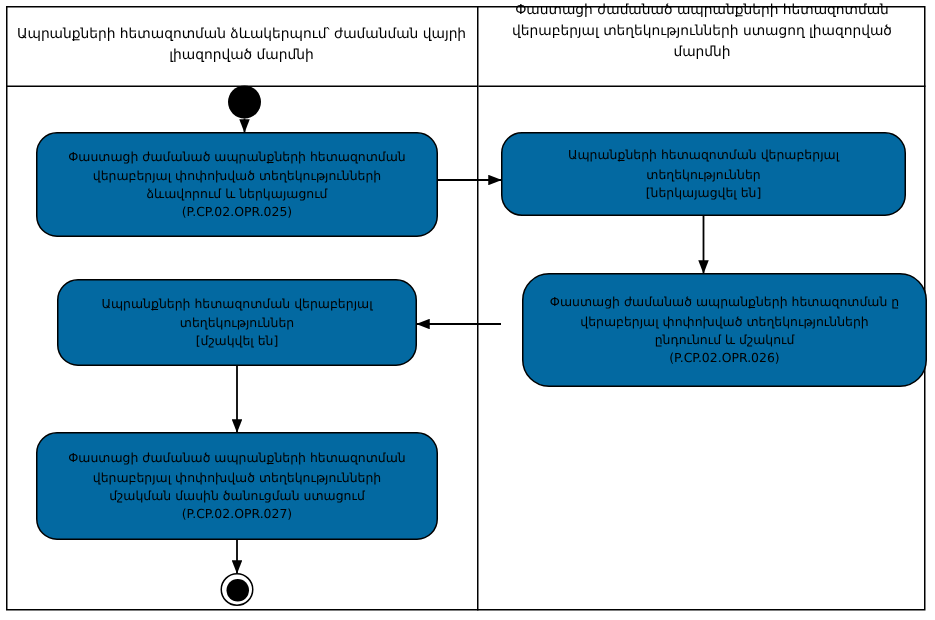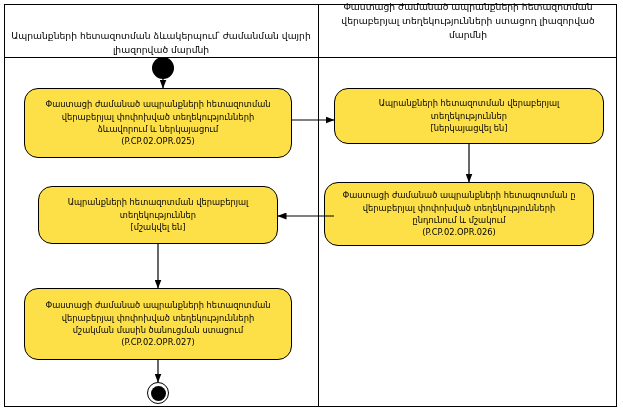--- a/index.html
+++ b/index.html
@@ -52,34 +52,34 @@
   }
   .swim-title {
     position: absolute;
     text-align: center;
     font-size: 9.2px;
     line-height: 14px;
     color: #000000;
   }
   #swim-title-left {
     left: 8px;
-    top: 29px;
+    top: 16px;
     width: 306px;
   }
   #swim-title-right {
     left: 323px;
     top: 0;
     width: 290px;
   }
   .activity {
     position: absolute;
     box-sizing: border-box;
     border: 1px solid #000000;
     border-radius: 14px;
-    background: #fde047;
+    background: #0369a1;
     display: flex;
     align-items: center;
     justify-content: center;
     text-align: center;
     font-size: 8.3px;
     line-height: 12.4px;
     color: #000000;
     padding: 2px 6px;
     white-space: pre-line;
   }
@@ -135,21 +135,21 @@
 
   <div class="activity" style="left:24px; top:88px; width:268px; height:70px;">Փաստացի ժամանած ապրանքների հետազոտման
 վերաբերյալ փոփոխված տեղեկությունների
 ձևավորում և ներկայացում
 (P.CP.02.OPR.025)</div>
 
   <div class="activity" style="left:334px; top:88px; width:270px; height:56px;">Ապրանքների հետազոտման վերաբերյալ
 տեղեկություններ
 [ներկայացվել են]</div>
 
-  <div class="activity" style="left:324px; top:182px; width:270px; height:64px;">Փաստացի ժամանած ապրանքների հետազոտման ը
+  <div class="activity" style="left:348px; top:182px; width:270px; height:76px;border-radius:18px;">Փաստացի ժամանած ապրանքների հետազոտման ը
 վերաբերյալ փոփոխված տեղեկությունների
 ընդունում և մշակում
 (P.CP.02.OPR.026)</div>
 
   <div class="activity" style="left:38px; top:186px; width:240px; height:58px;">Ապրանքների հետազոտման վերաբերյալ
 տեղեկություններ
 [մշակվել են]</div>
 
   <div class="activity" style="left:24px; top:288px; width:268px; height:72px;">Փաստացի ժամանած ապրանքների հետազոտման
 վերաբերյալ փոփոխված տեղեկությունների

